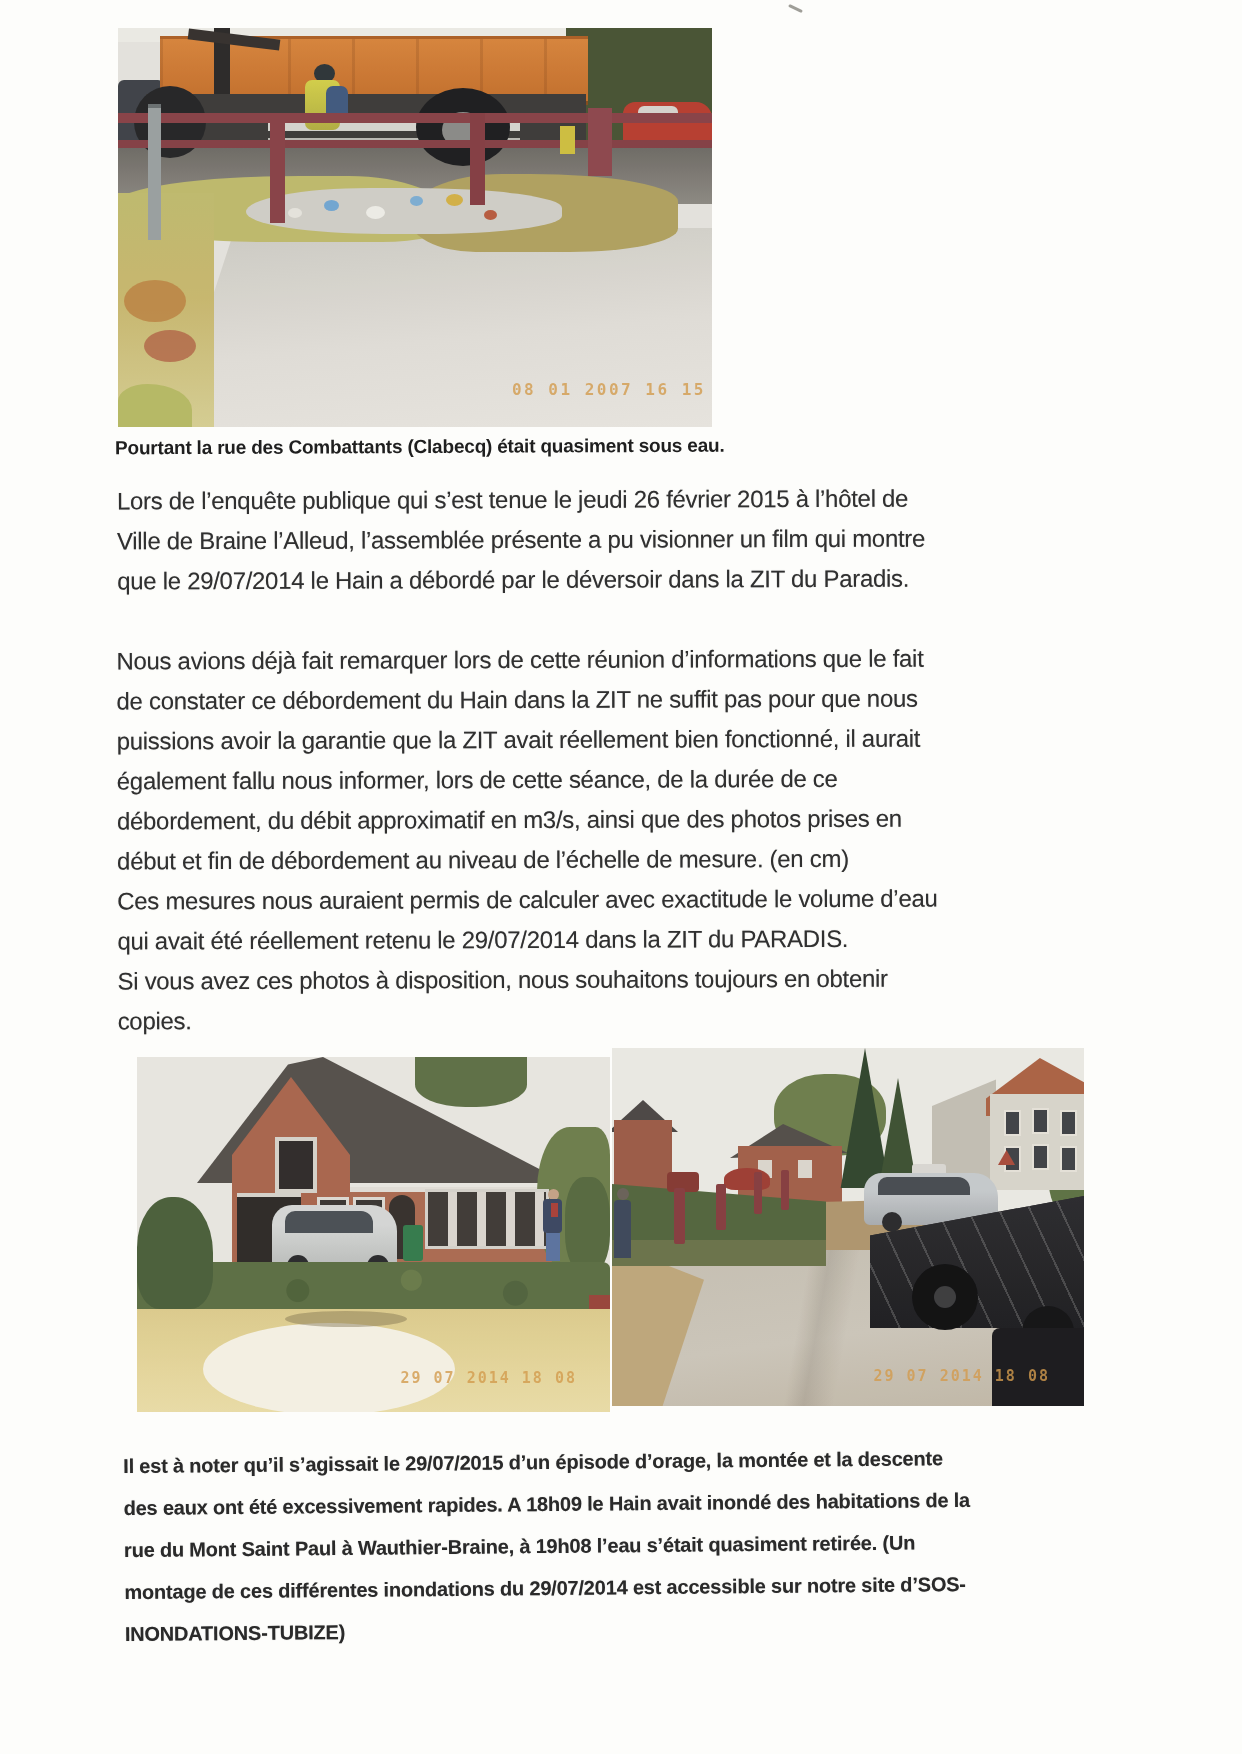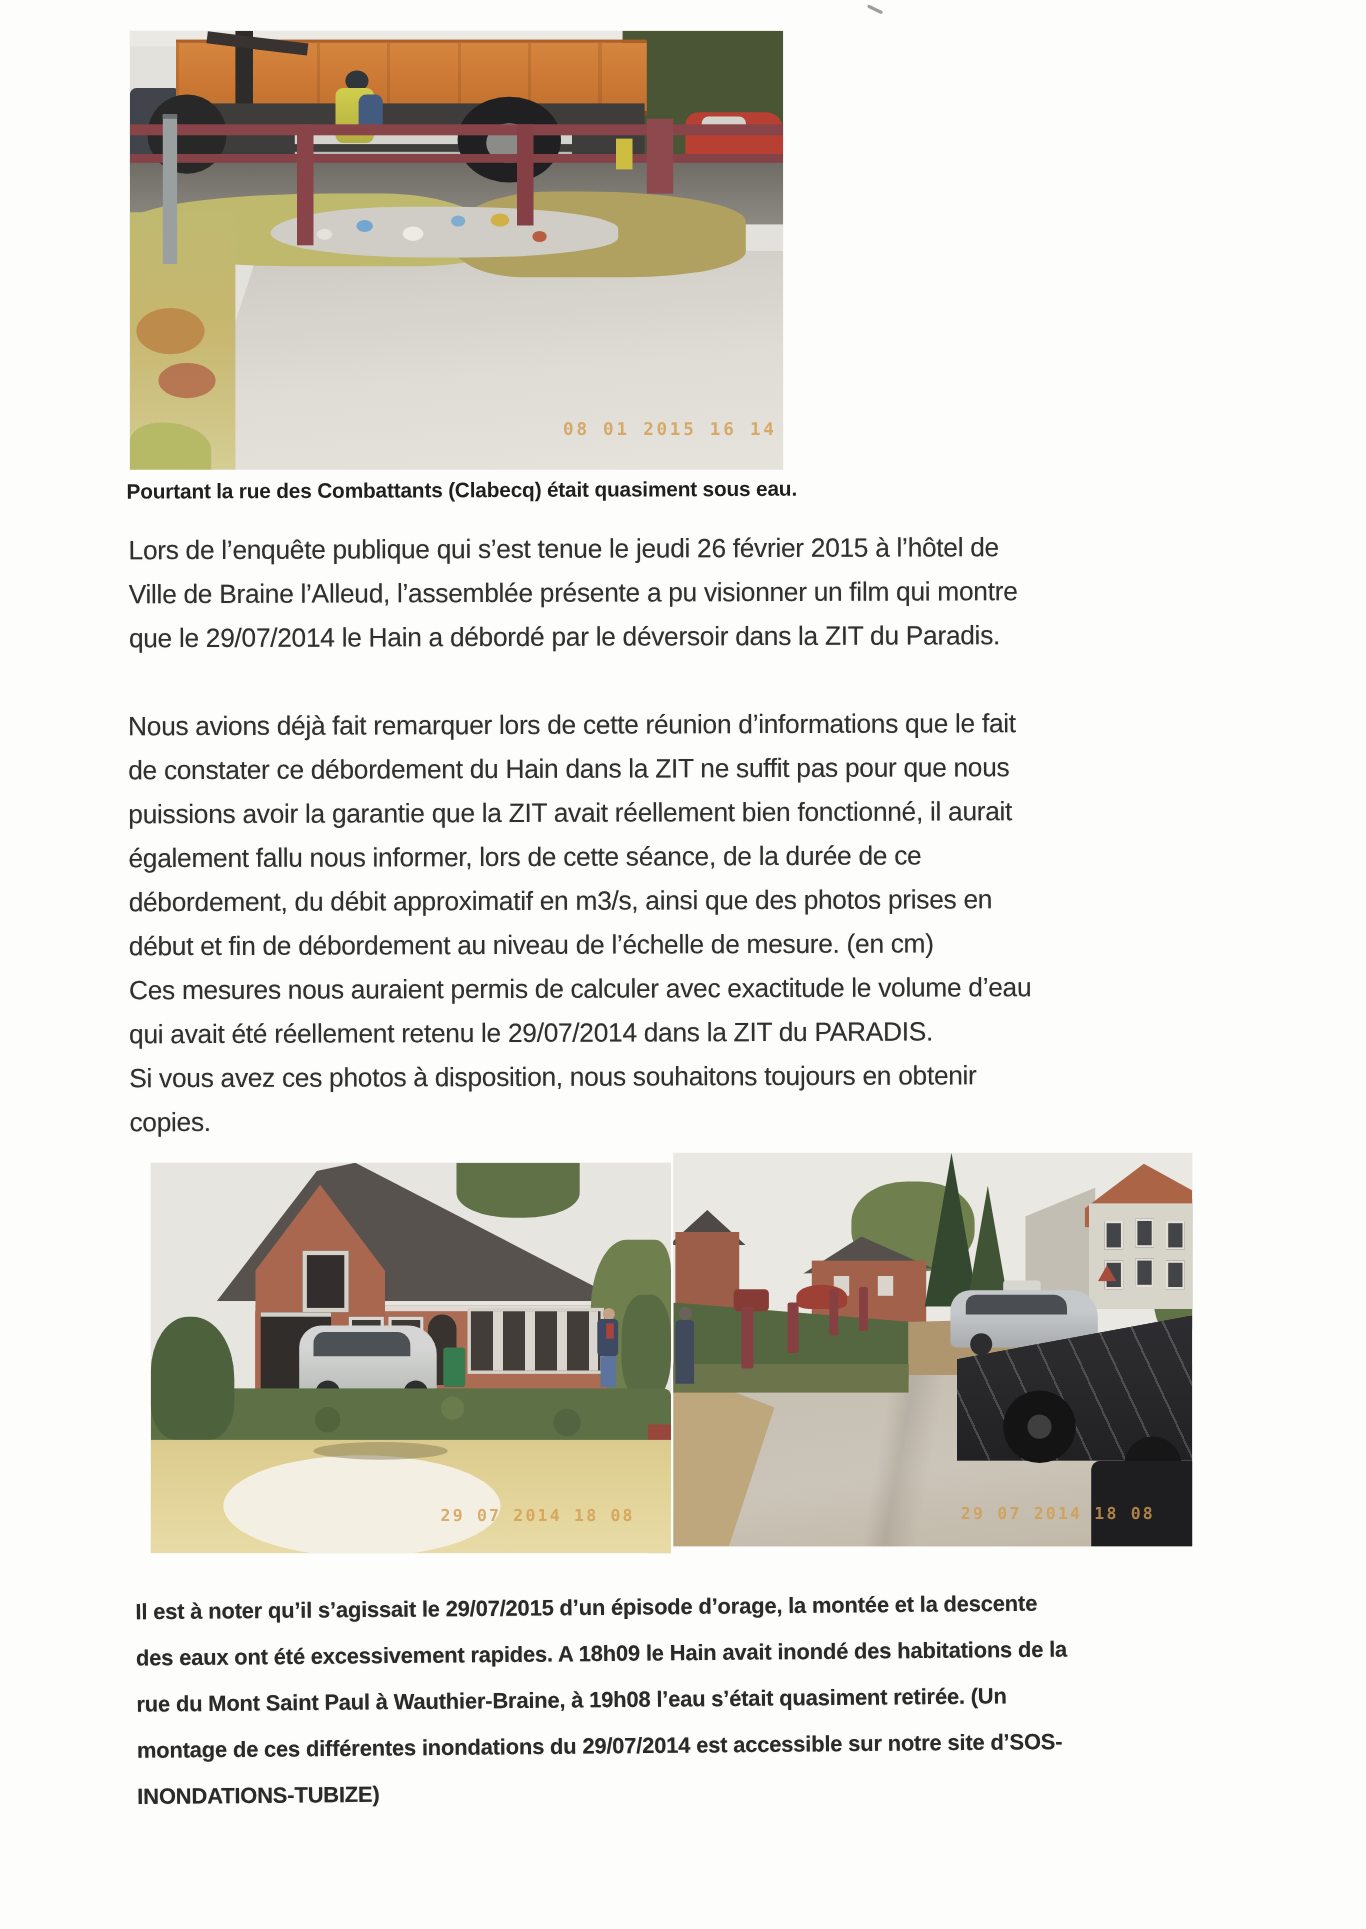--- a/index.html
+++ b/index.html
@@ -232,21 +232,21 @@
     <div class="dot p1-d4"></div>
     <div class="dot p1-d5"></div>
     <div class="dot p1-d6"></div>
     <div class="s p1-rail1"></div>
     <div class="s p1-rail2"></div>
     <div class="s p1-pole"></div>
     <div class="s p1-post2"></div>
     <div class="s p1-post3"></div>
     <div class="s p1-post4"></div>
     <div class="s p1-boll"></div>
-    <div class="ts p1-ts">08 01 2015 16 14</div>
+    <div class="ts p1-ts">08 01 2007 16 15</div>
   </div>
 
   <div class="s caption">Pourtant la rue des Combattants (Clabecq) était quasiment sous eau.</div>
 
   <div class="s para para1">Lors de l’enquête publique qui s’est tenue le jeudi 26 février 2015 à l’hôtel de
 Ville de Braine l’Alleud, l’assemblée présente a pu visionner un film qui montre
 que le 29/07/2014 le Hain a débordé par le déversoir dans la ZIT du Paradis.</div>
   <div class="s para para2">Nous avions déjà fait remarquer lors de cette réunion d’informations que le fait
 de constater ce débordement du Hain dans la ZIT ne suffit pas pour que nous
 puissions avoir la garantie que la ZIT avait réellement bien fonctionné, il aurait

